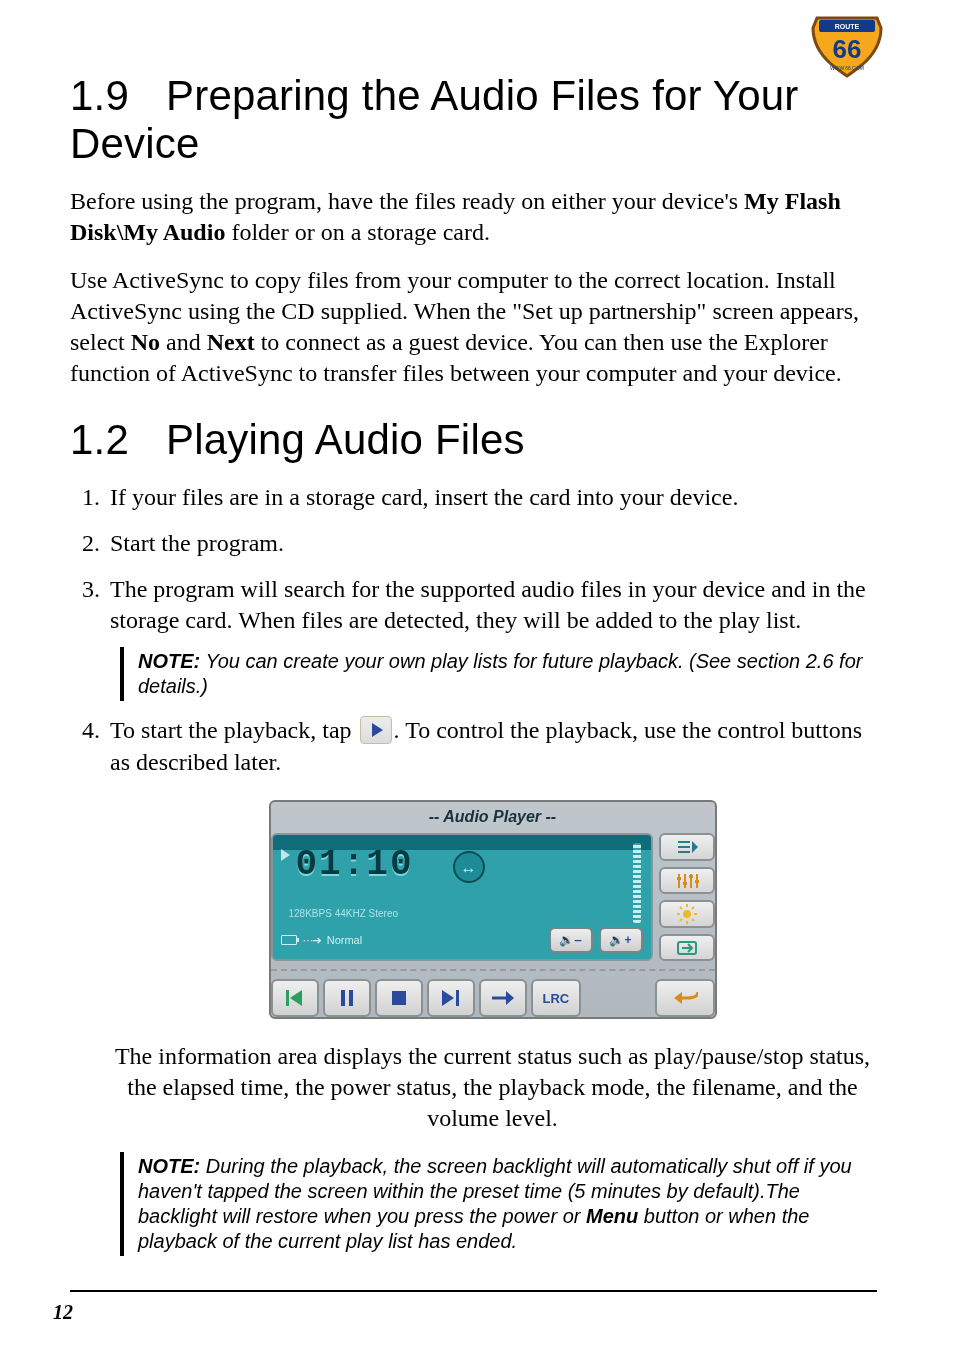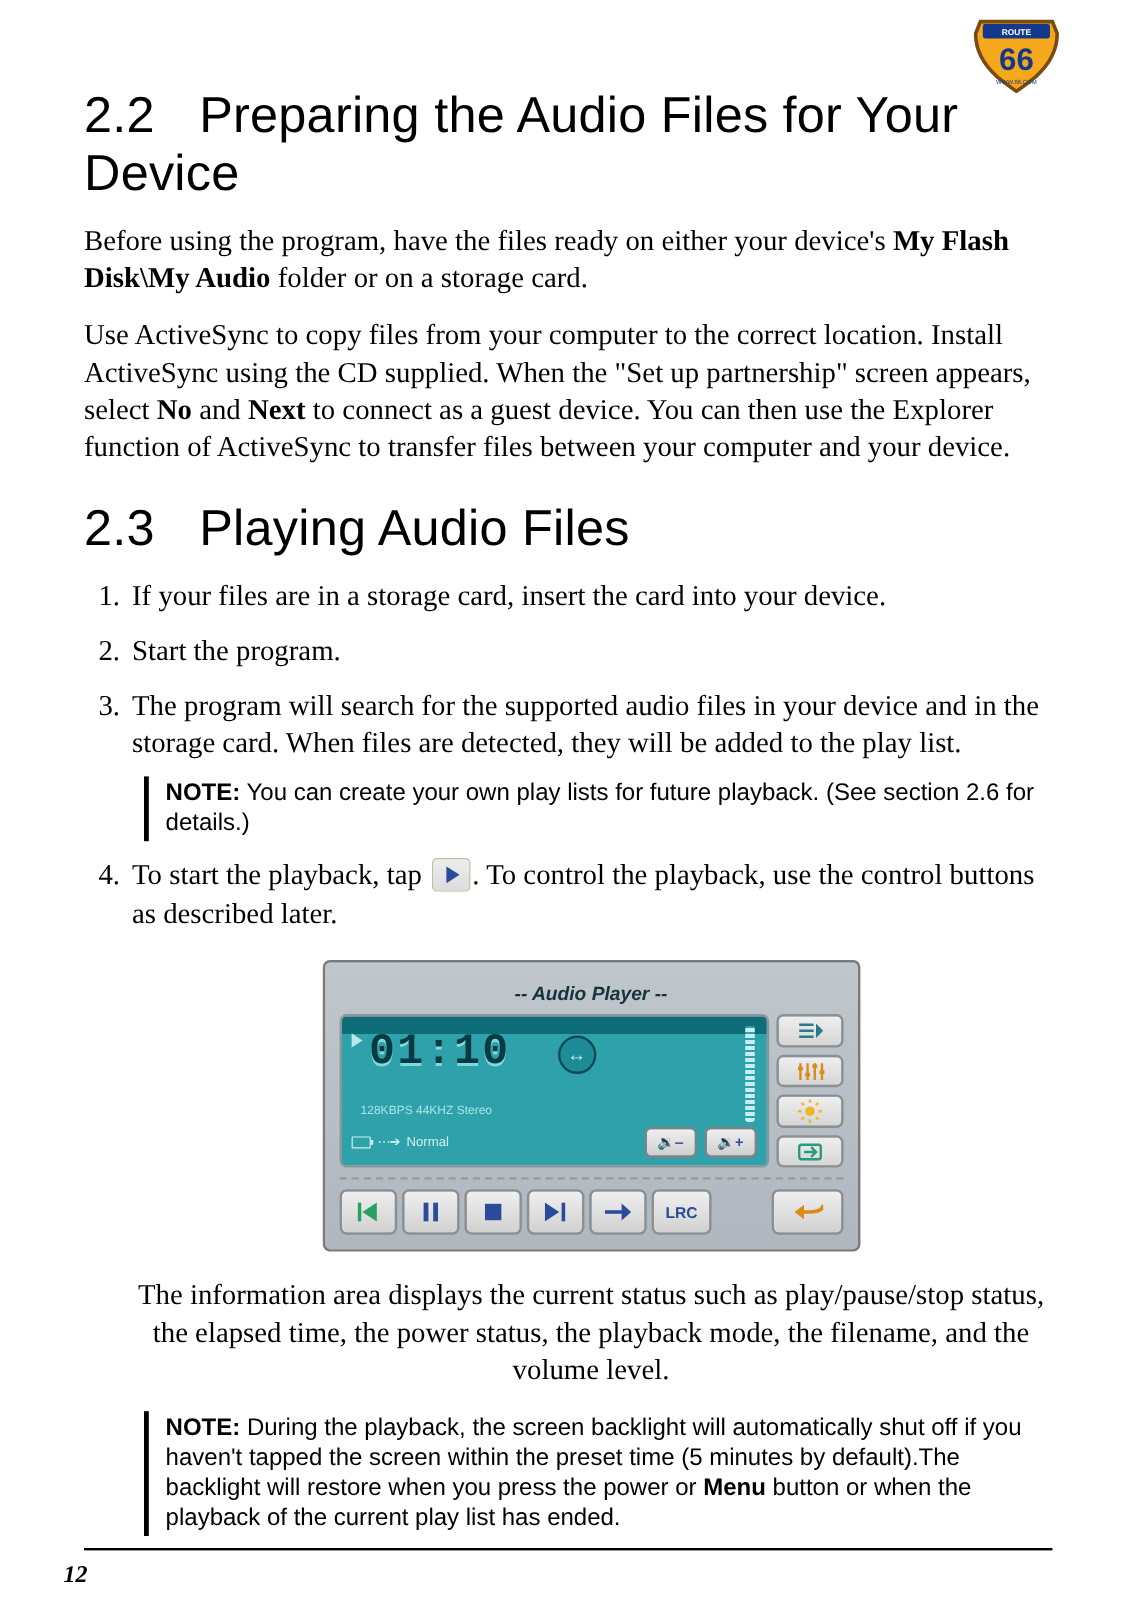--- a/index.html
+++ b/index.html
@@ -49,20 +49,21 @@
     margin: 0 2px 14px 0;
     padding-left: 4px;
   }
   .note {
     font-family: Arial, Helvetica, sans-serif;
     font-size: 20px;
     line-height: 1.25;
     border-left: 4px solid #000;
     padding: 2px 0 2px 14px;
     margin: 10px 0 10px 10px;
+    font-style: italic;
   }
   .note .nb { font-weight: bold; }
   .inline-play {
     display: inline-block;
     vertical-align: -6px;
     width: 30px;
     height: 26px;
     border: 1px solid #c7bca0;
     border-radius: 4px;
     background: linear-gradient(#ededed,#dcdcdc);
@@ -79,21 +80,21 @@
     border-left: 11px solid #2a4a9b;
   }
 
   
   .player {
     width: 448px;
     margin: 22px auto 22px auto;
     border: 2px solid #7a7a7a;
     border-radius: 6px;
     background: linear-gradient(#bfc6cc,#b0b7be);
-    padding: 12px;
+    padding: 0;
     box-sizing: border-box;
     font-family: Arial, Helvetica, sans-serif;
   }
   .pl-titlebar {
     text-align: center;
     font-style: italic;
     font-weight: bold;
     font-size: 16px;
     color: #16323a;
     padding: 4px 0 6px 0;
@@ -203,33 +204,33 @@
     <svg width="72" height="64" viewBox="0 0 72 64">
       <path d="M6 4 H66 L70 14 Q70 34 52 50 Q42 58 36 62 Q30 58 20 50 Q2 34 2 14 Z" fill="#f6a81c" stroke="#7a4a13" stroke-width="3"></path>
       <rect x="8" y="6" width="56" height="12" rx="2" fill="#133a8a"></rect>
       <text x="36" y="15" text-anchor="middle" font-family="Arial" font-size="7" font-weight="bold" fill="#fff">ROUTE</text>
       <text x="36" y="44" text-anchor="middle" font-family="Arial Black, Arial" font-size="26" font-weight="900" fill="#133a8a">66</text>
       <text x="36" y="56" text-anchor="middle" font-family="Arial" font-size="5" fill="#133a8a">WWW.66.COM</text>
     </svg>
   </div>
 
   <h2 class="section">
-    <span class="num">2.2</span><span>Preparing the Audio Files for Your Device</span>
+    <span class="num">1.9</span><span>Preparing the Audio Files for Your Device</span>
   </h2>
 
   <p class="body">
     <span>Before using the program, have the files ready on either your device's </span><span class="bold">My Flash Disk\My Audio</span><span> folder or on a storage card.</span>
   </p>
 
   <p class="body">
     <span>Use ActiveSync to copy files from your computer to the correct location. Install ActiveSync using the CD supplied. When the "Set up partnership" screen appears, select </span><span class="bold">No</span><span> and </span><span class="bold">Next</span><span> to connect as a guest device. You can then use the Explorer function of ActiveSync to transfer files between your computer and your device.</span>
   </p>
 
   <h2 class="section" style="margin-top:28px;">
-    <span class="num">2.3</span><span>Playing Audio Files</span>
+    <span class="num">1.2</span><span>Playing Audio Files</span>
   </h2>
 
   <ol class="steps">
     <li><span>If your files are in a storage card, insert the card into your device.</span></li>
     <li><span>Start the program.</span></li>
     <li>
       <span>The program will search for the supported audio files in your device and in the storage card. When files are detected, they will be added to the play list.</span>
       <div class="note">
         <span class="nb">NOTE:</span><span> You can create your own play lists for future playback. (See section 2.6 for details.)</span>
       </div>

